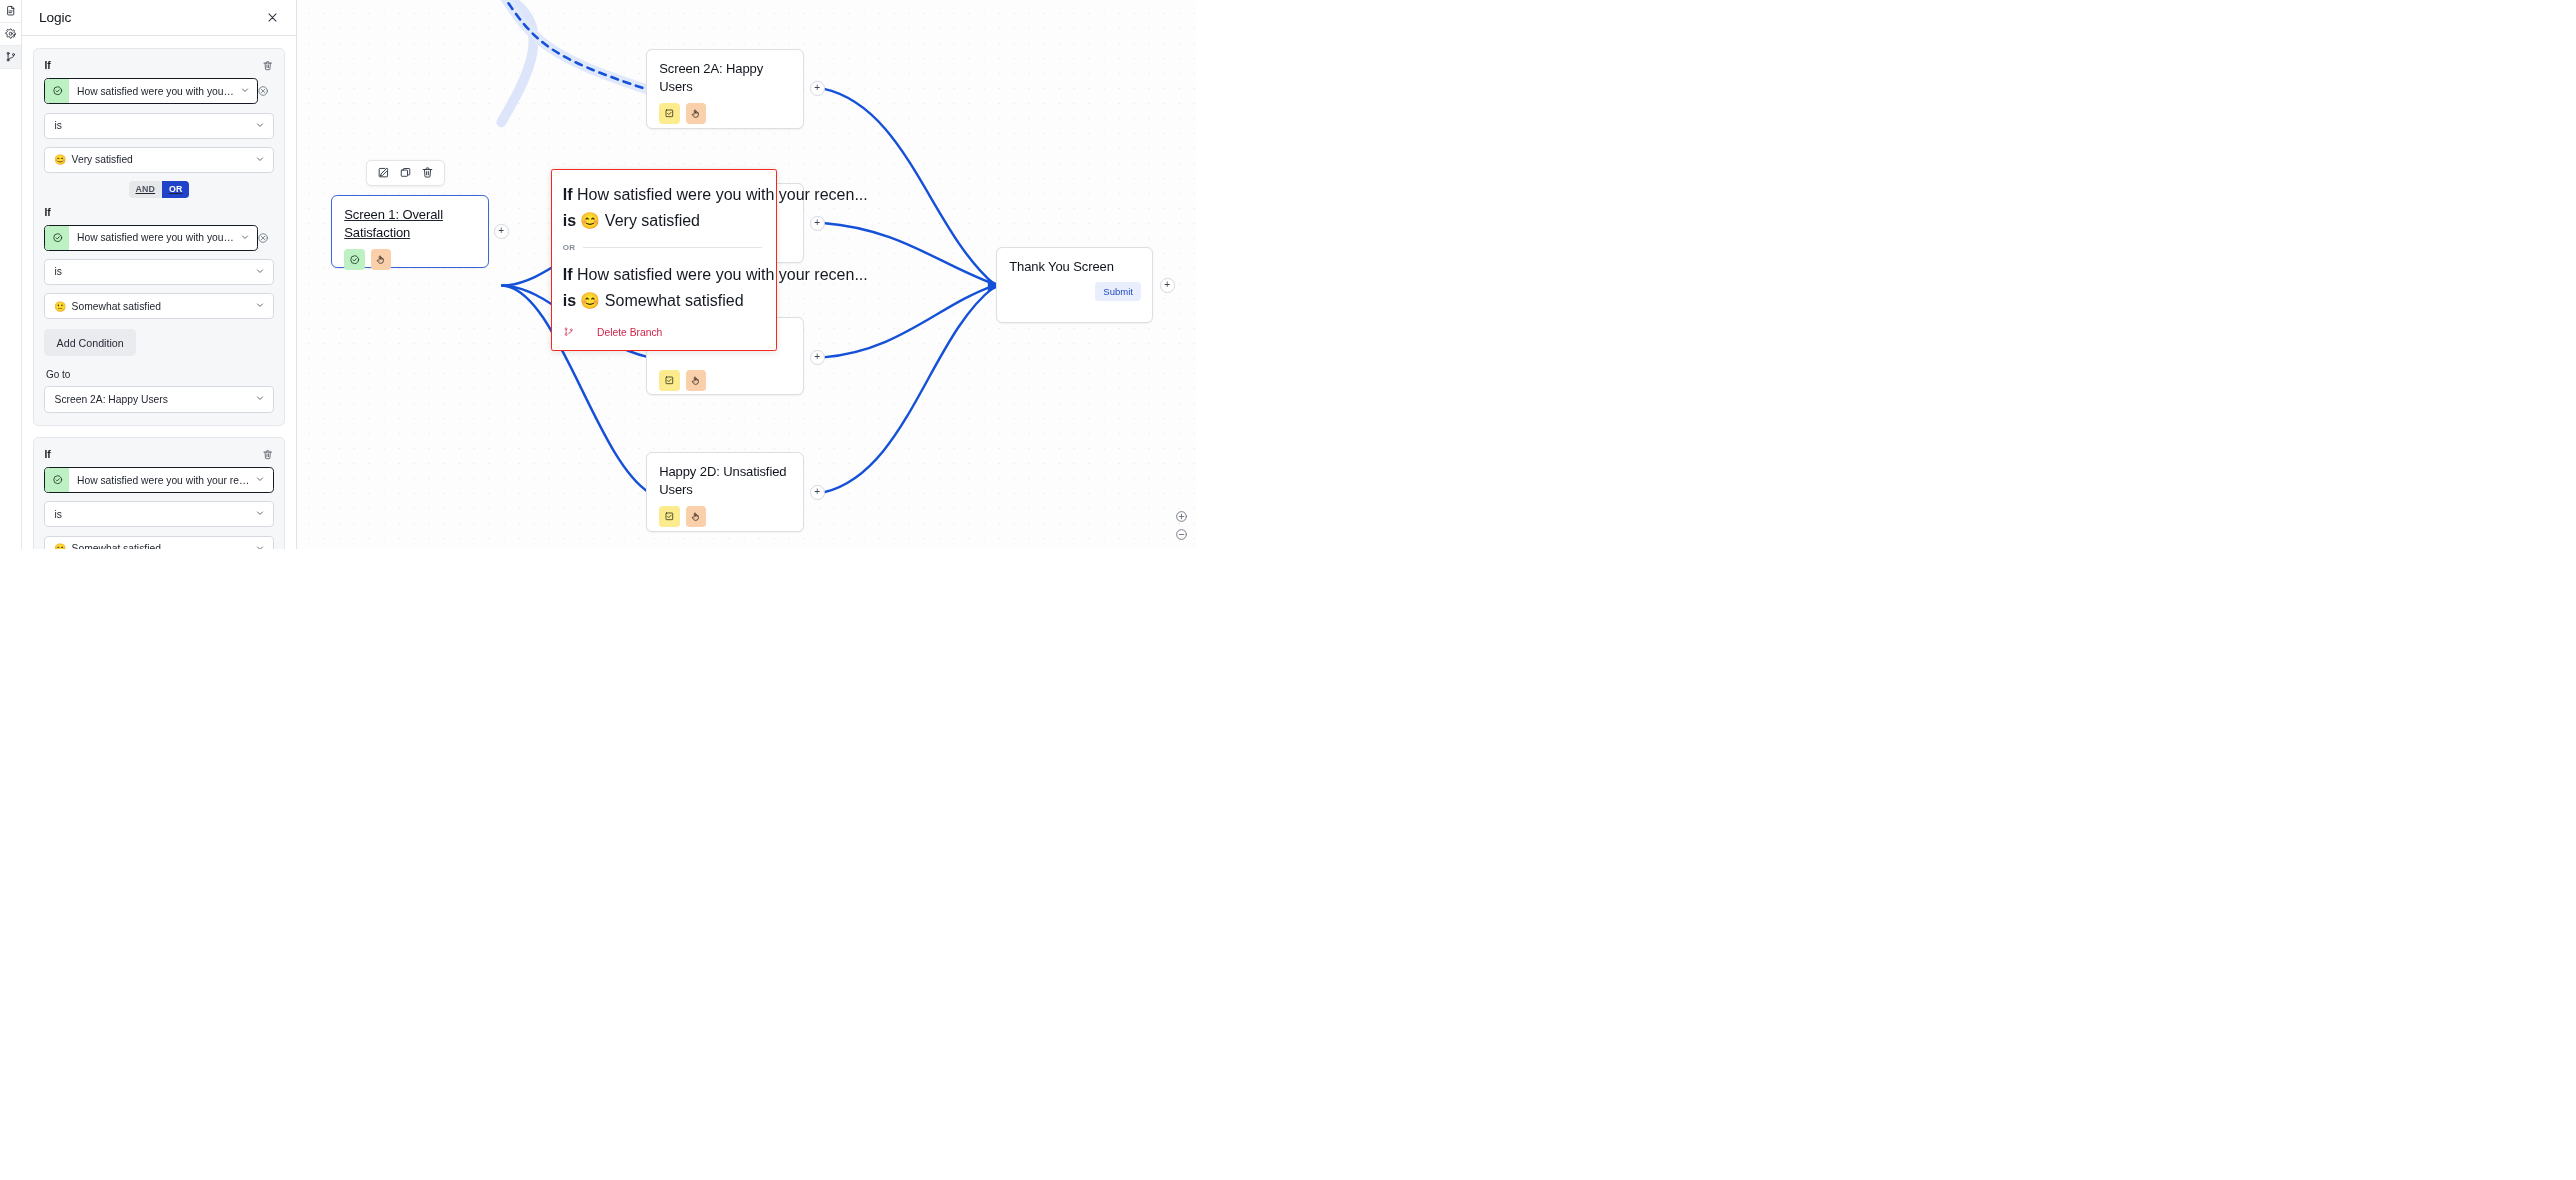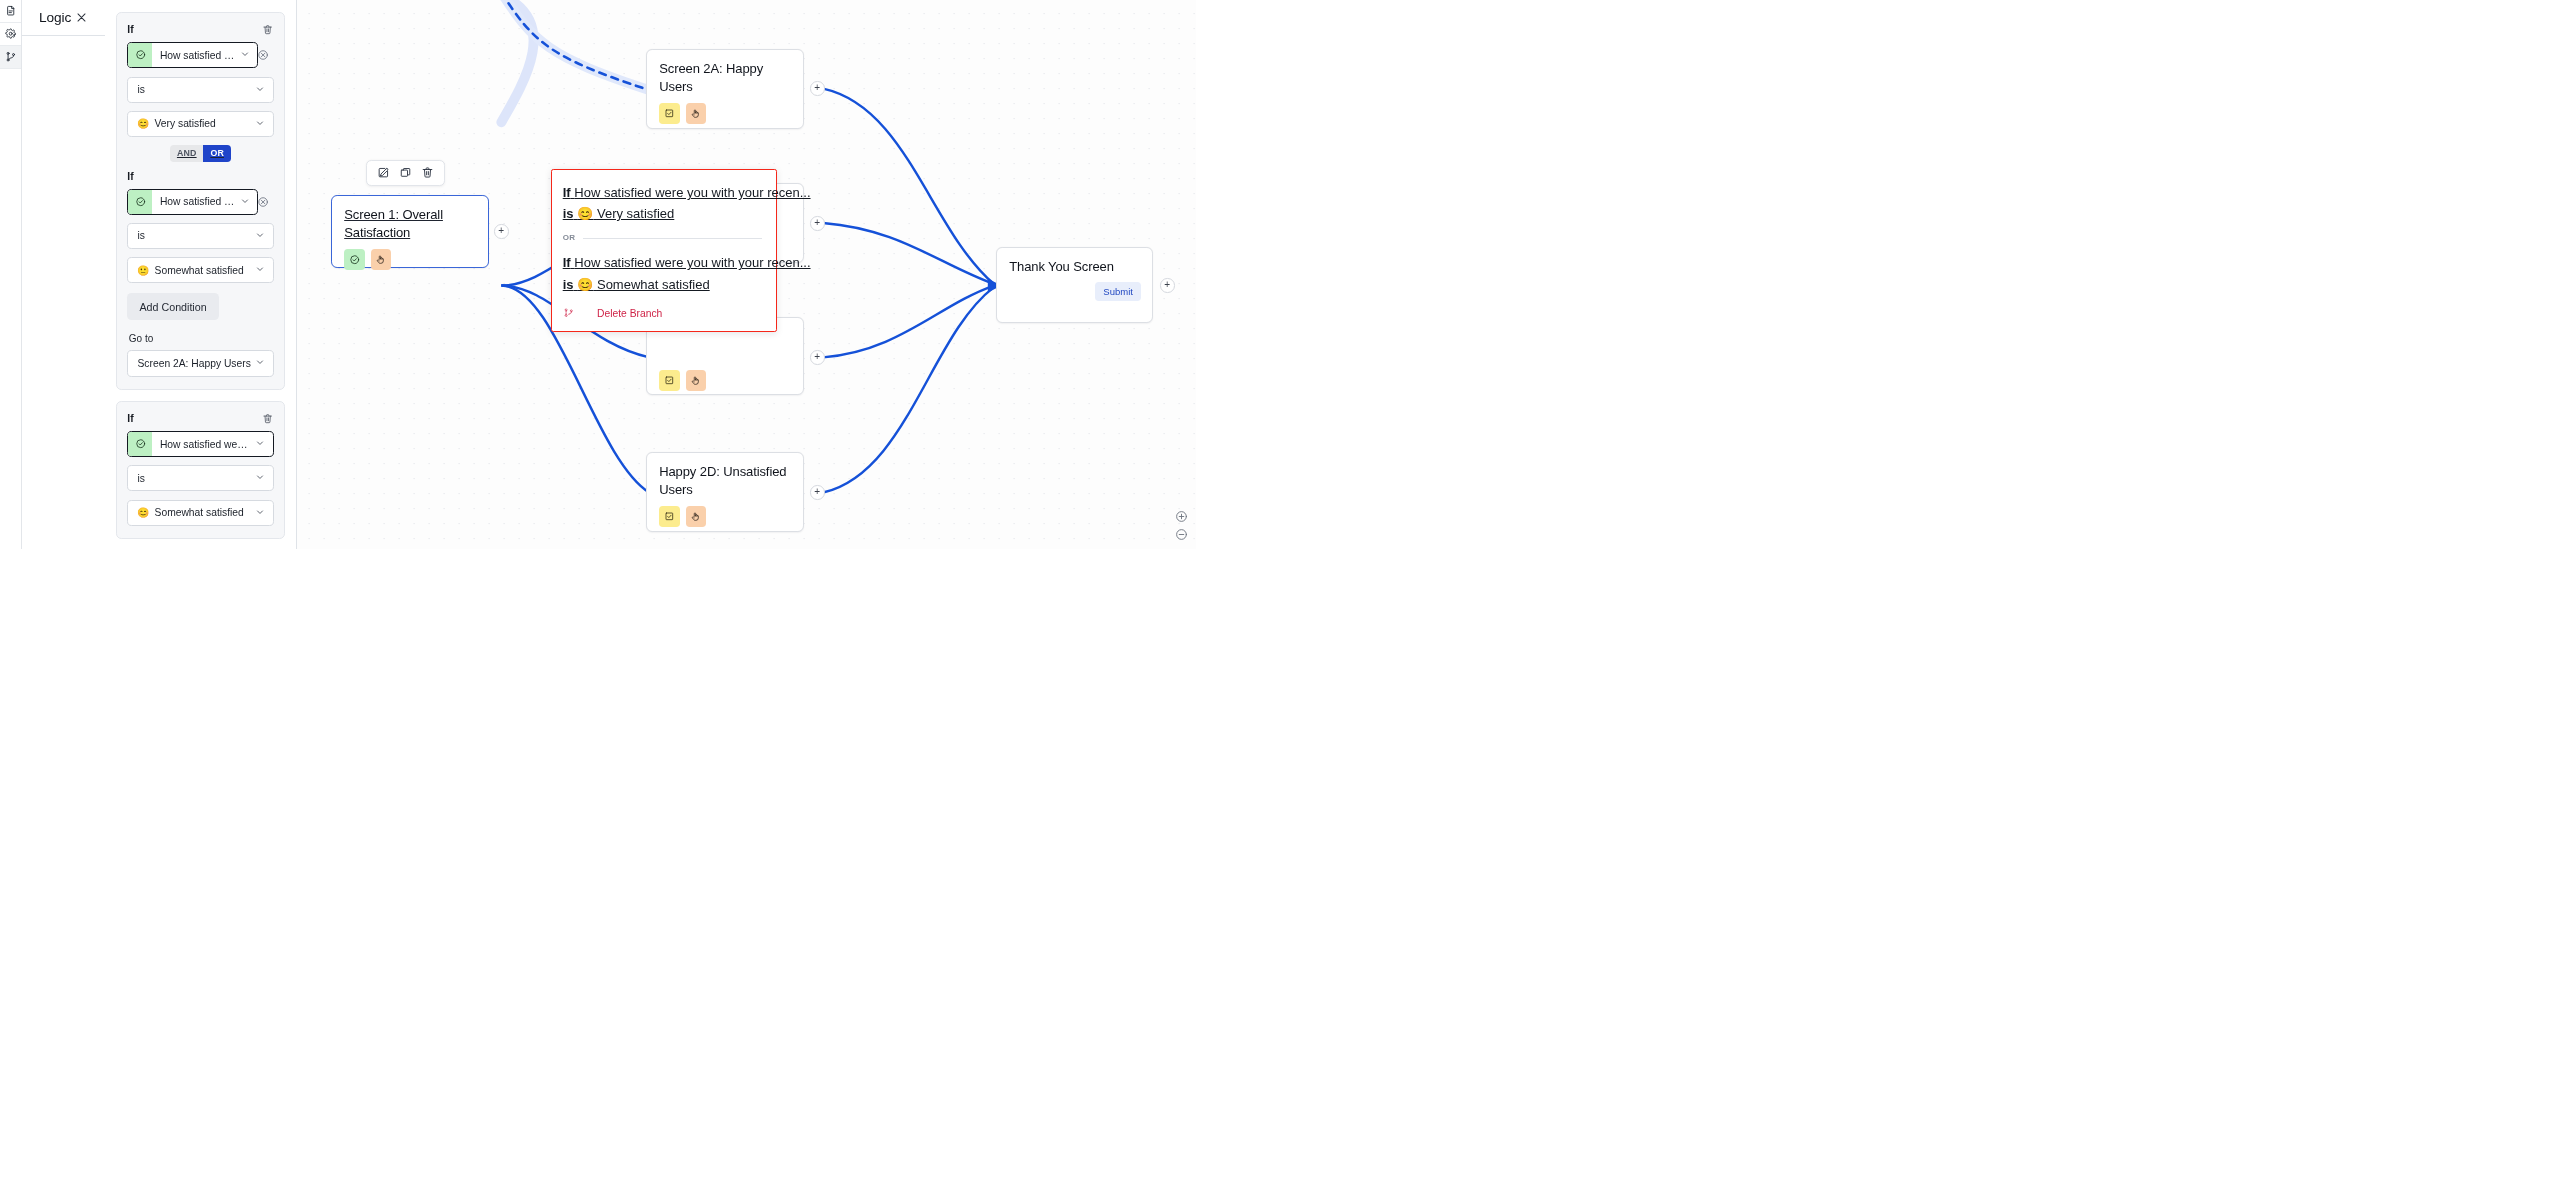--- a/index.html
+++ b/index.html
@@ -26,21 +26,21 @@
     cursor: pointer;
   }
   .rail-item.active { background: #f1f3f5; }
   .rail-item svg { display: block; }
 
   
   .panel {
     width: 275px; flex: 0 0 275px; height: 100%;
     border-right: 0.8px solid #dfe3e8;
     background: #ffffff;
-    display: flex; flex-direction: row;
+    display: flex; flex-direction: column;
     position: relative;
   }
   .panel-header {
     height: 36px; flex: 0 0 36px;
     display: flex; align-items: center; justify-content: space-between;
     padding: 0 13.7px 0 17px;
     border-bottom: 0.8px solid #dfe3e8;
   }
   .panel-title { font-size: 13.7px; font-weight: 400; color: #11151c; letter-spacing: -0.1px; }
   .close-btn {
@@ -197,21 +197,21 @@
 
   
   .branch-popup {
     position: absolute;
     background: #ffffff;
     border: 1.5px solid #f5271a;
     border-radius: 2.3px;
     padding: 12.2px 13.7px 10.7px 10.7px;
     box-shadow: 0 1.5px 7.6px rgba(16,24,40,.10);
   }
-  .bp-line { font-size: 13px; color: #151a22; line-height: 1.62; white-space: nowrap; text-decoration: underline; }
+  .bp-line { font-size: 16px; color: #151a22; line-height: 1.62; white-space: nowrap; }
   .bp-line b { font-weight: 700; }
   .bp-sep { display: flex; align-items: center; gap: 7.6px; margin: 9.2px 0 10px 0; }
   .bp-sep .or { font-size: 8px; font-weight: 700; color: #858c98; letter-spacing: 0.3px; }
   .bp-sep .line { flex: 1; height: 0.8px; background: #e0e3e8; }
   .bp-delete {
     display: flex; align-items: center; gap: 23px;
     margin-top: 12.2px; color: #cf2347; font-size: 10.3px; cursor: pointer;
   }
 
   

